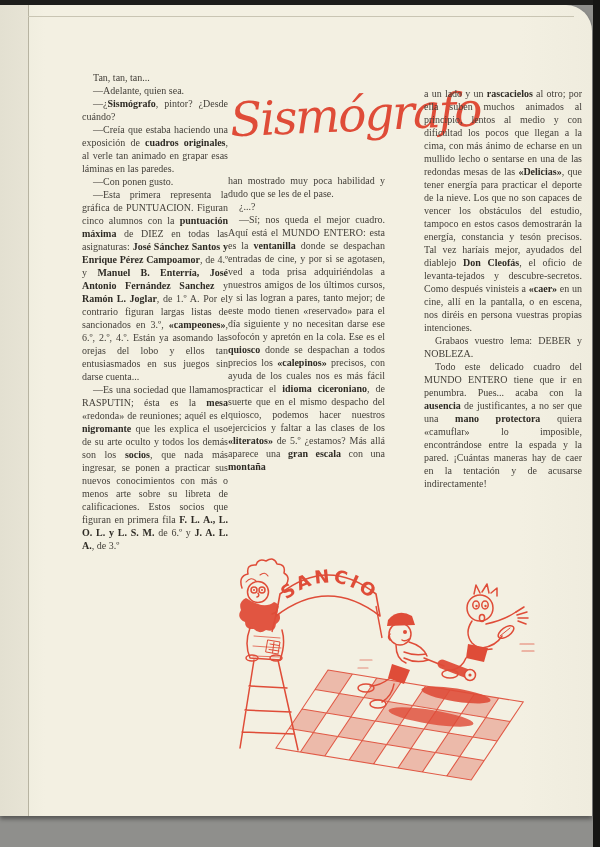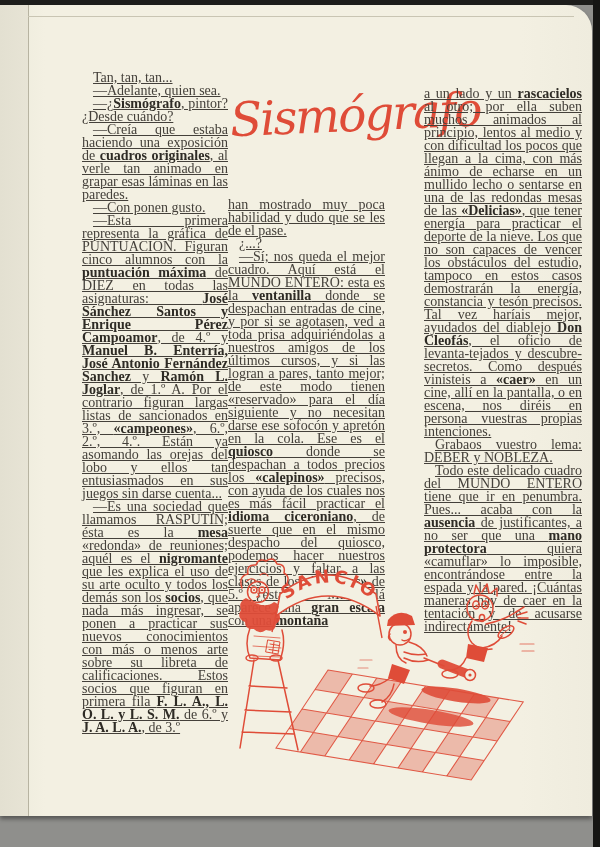--- a/index.html
+++ b/index.html
@@ -28,31 +28,30 @@
   .title{
     position:absolute;left:230px;top:88px;width:200px;
     font:italic 47px "DejaVu Serif", serif;
     color:var(--ink);
     transform:rotate(-2.5deg);
     letter-spacing:-2px;
     white-space:nowrap;
   }
   .col{
     position:absolute;
-    font-size:14px;line-height:13px;
+    font-size:10px;line-height:13px;
     color:var(--text);
     text-align:justify;
     hyphens:auto;
-    text-decoration:underline;
   }
   .col p{margin:0;text-indent:11px;}
   .col p.noindent{text-indent:0;}
   .col b{font-weight:bold;color:#2e2b25;}
   #col1{left:82px;top:71px;width:146px;}
-  #col2{left:228px;top:198px;width:157px;}
+  #col2{left:228px;top:174px;width:157px;}
   #col3{left:388px;top:87px;width:158px;margin-left:36px;}
   .cartoon{position:absolute;left:228px;top:552px;width:318px;height:262px;}
 </style>
 </head>
 <body>
 
 <div class="screen">
   <div class="top-bar"></div>
   <div class="right-bar"></div>
 

